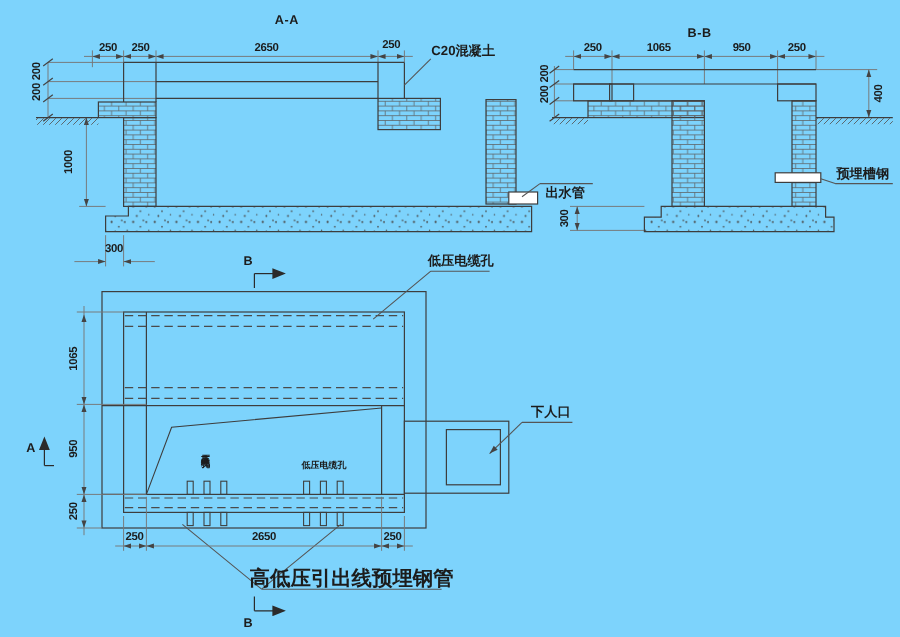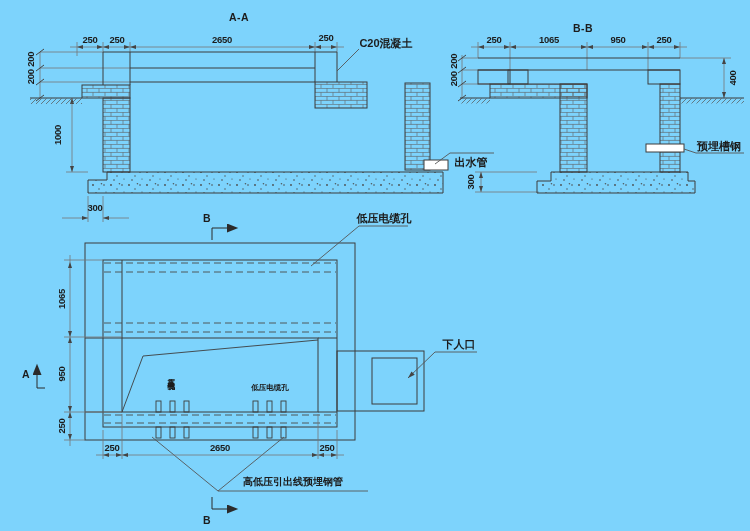--- a/index.html
+++ b/index.html
@@ -4,21 +4,21 @@
 <style>
   html,body{margin:0;padding:0;background:#fff;}
   .stage{position:relative;width:750px;height:531px;background:#7dd3fc;overflow:hidden;
          font-family:"Liberation Sans",sans-serif;}
   .stage svg{position:absolute;left:0;top:0;}
   .t{position:absolute;transform:translate(-50%,-50%);white-space:nowrap;color:#1c1c1c;
      font-weight:700;line-height:1;}
   .dim{font-size:9.5px;letter-spacing:-0.3px;}
   .title{font-size:10.5px;letter-spacing:0.5px;}
   .cn{font-size:11px;}
-  .cnbig{font-size:10px;}
+  .cnbig{font-size:17px;}
   .cnsmall{font-size:7.5px;}
   .rot{transform:translate(-50%,-50%) rotate(-90deg);}
   .vert{writing-mode:vertical-rl;text-orientation:upright;font-size:7.5px;letter-spacing:1px;}
 </style>
 </head>
 <body>
 
 <div class="stage">
 
 <svg width="750" height="531" viewBox="0 0 750 531">

